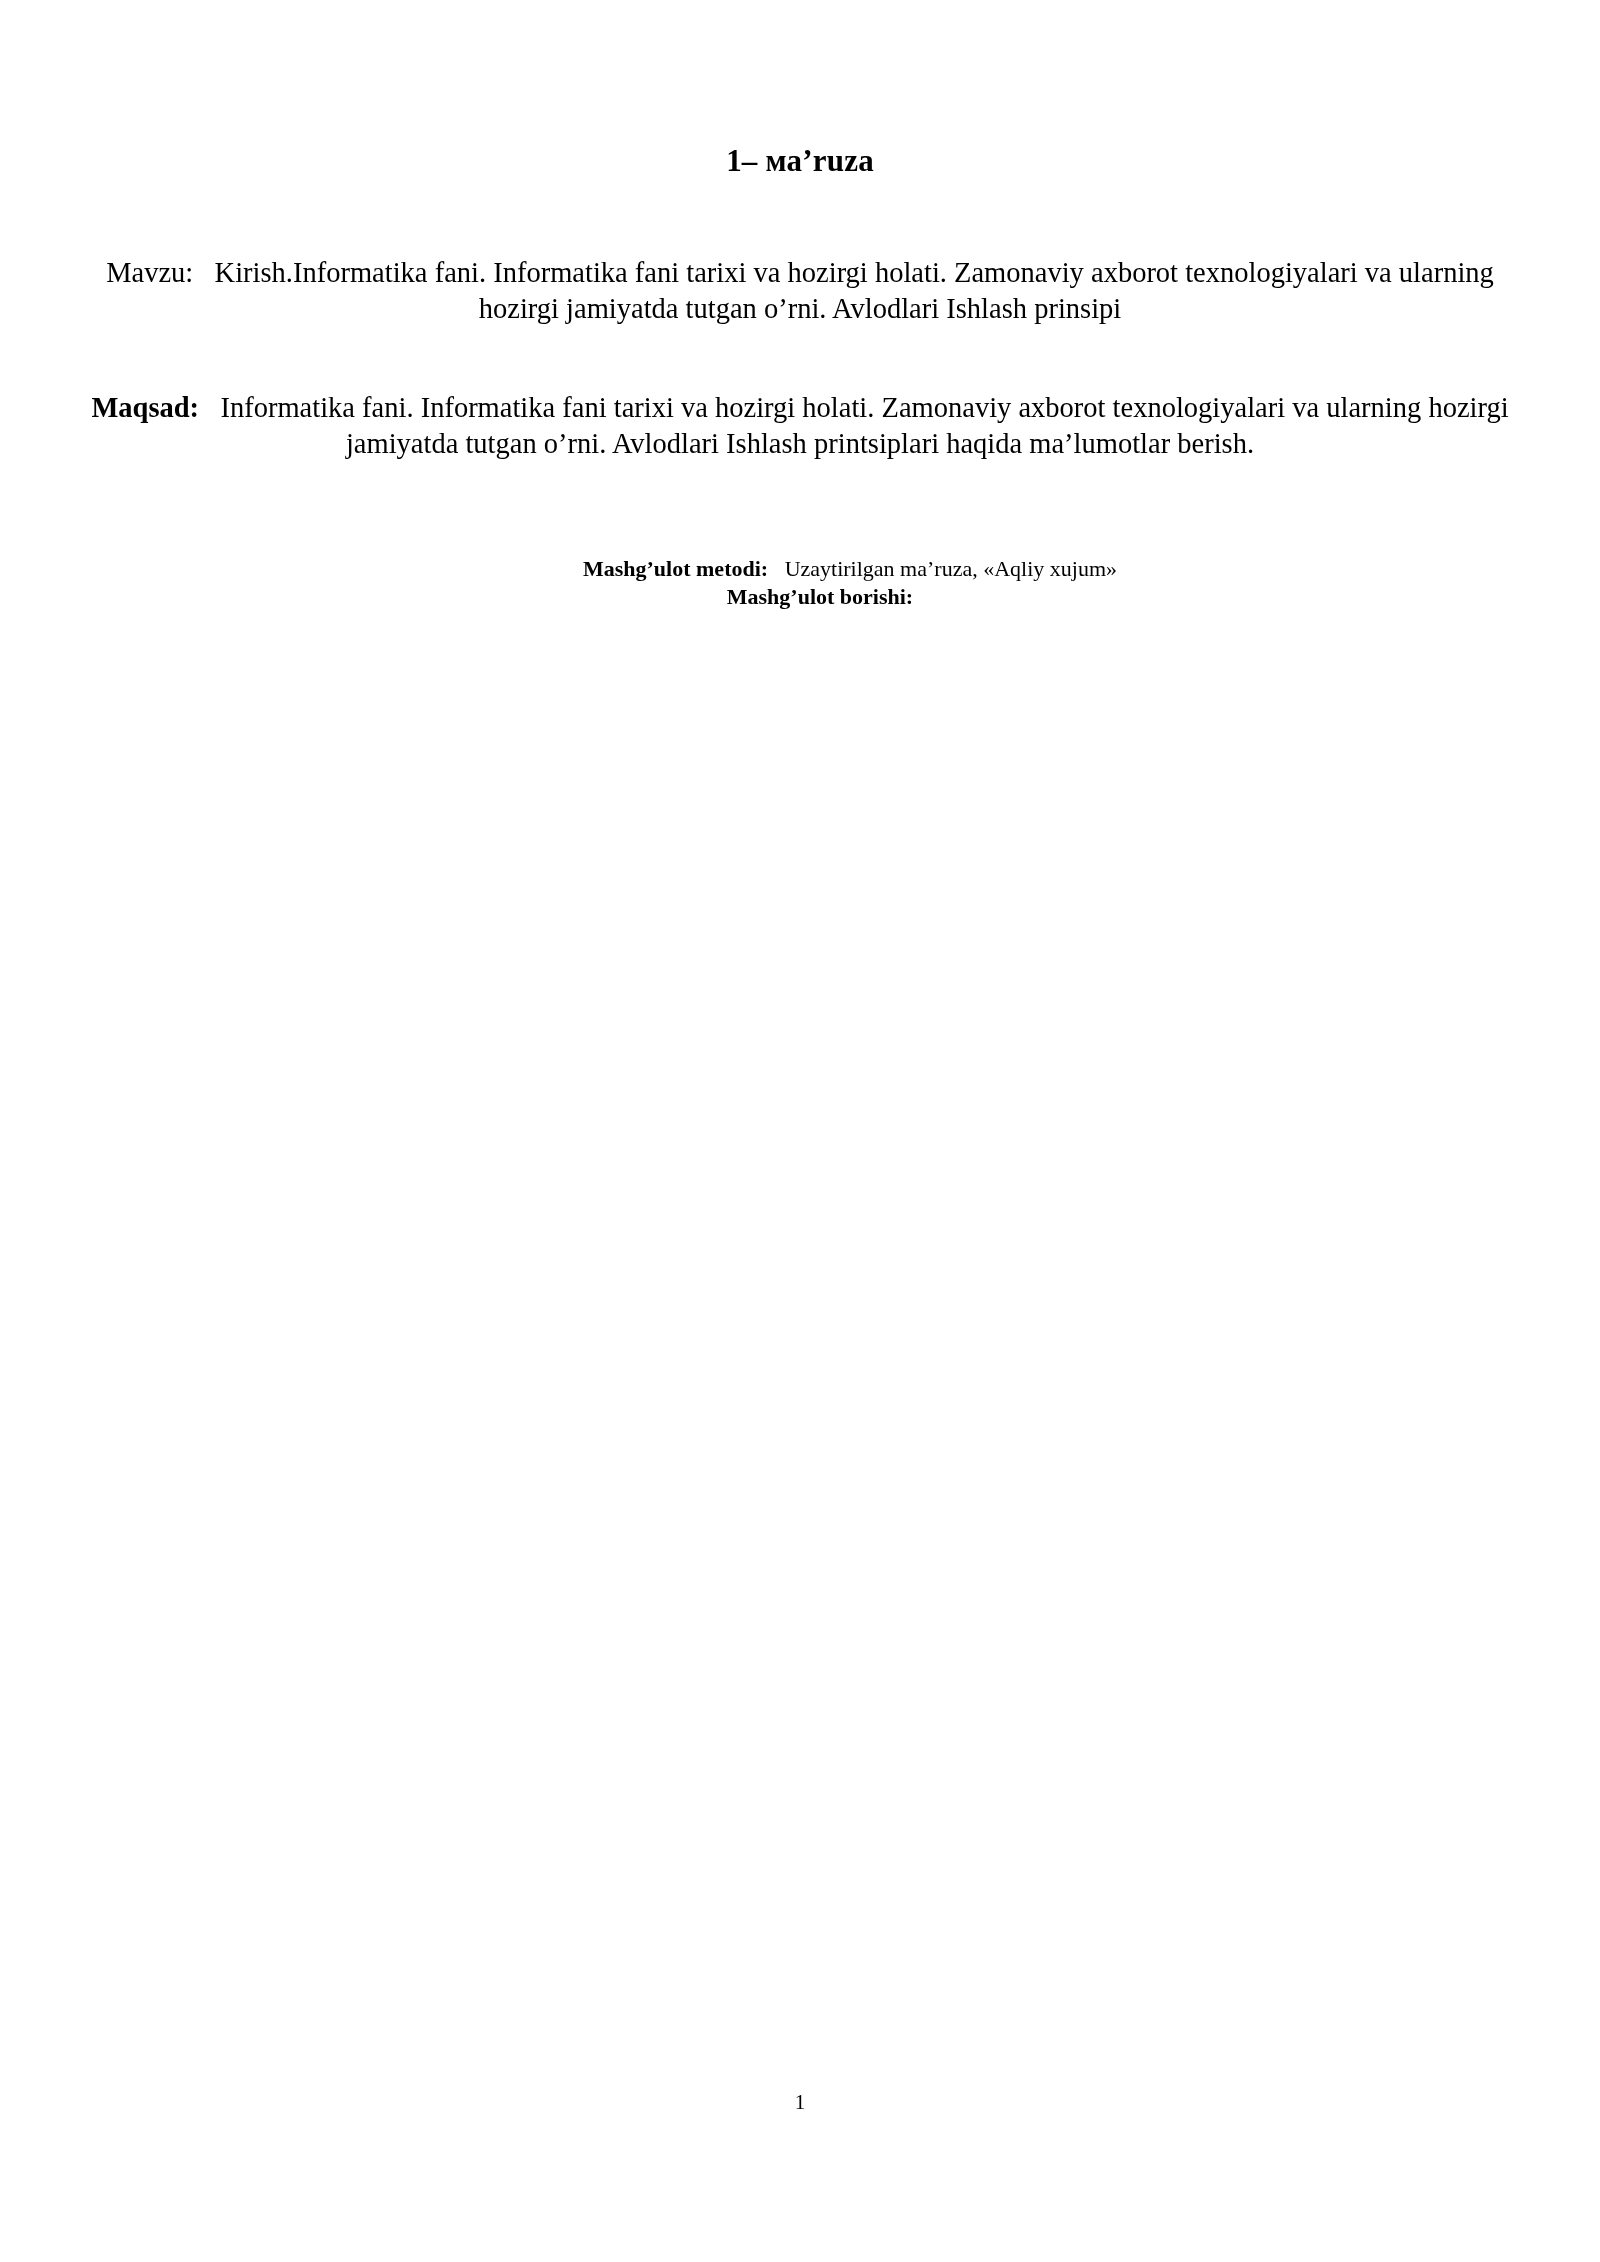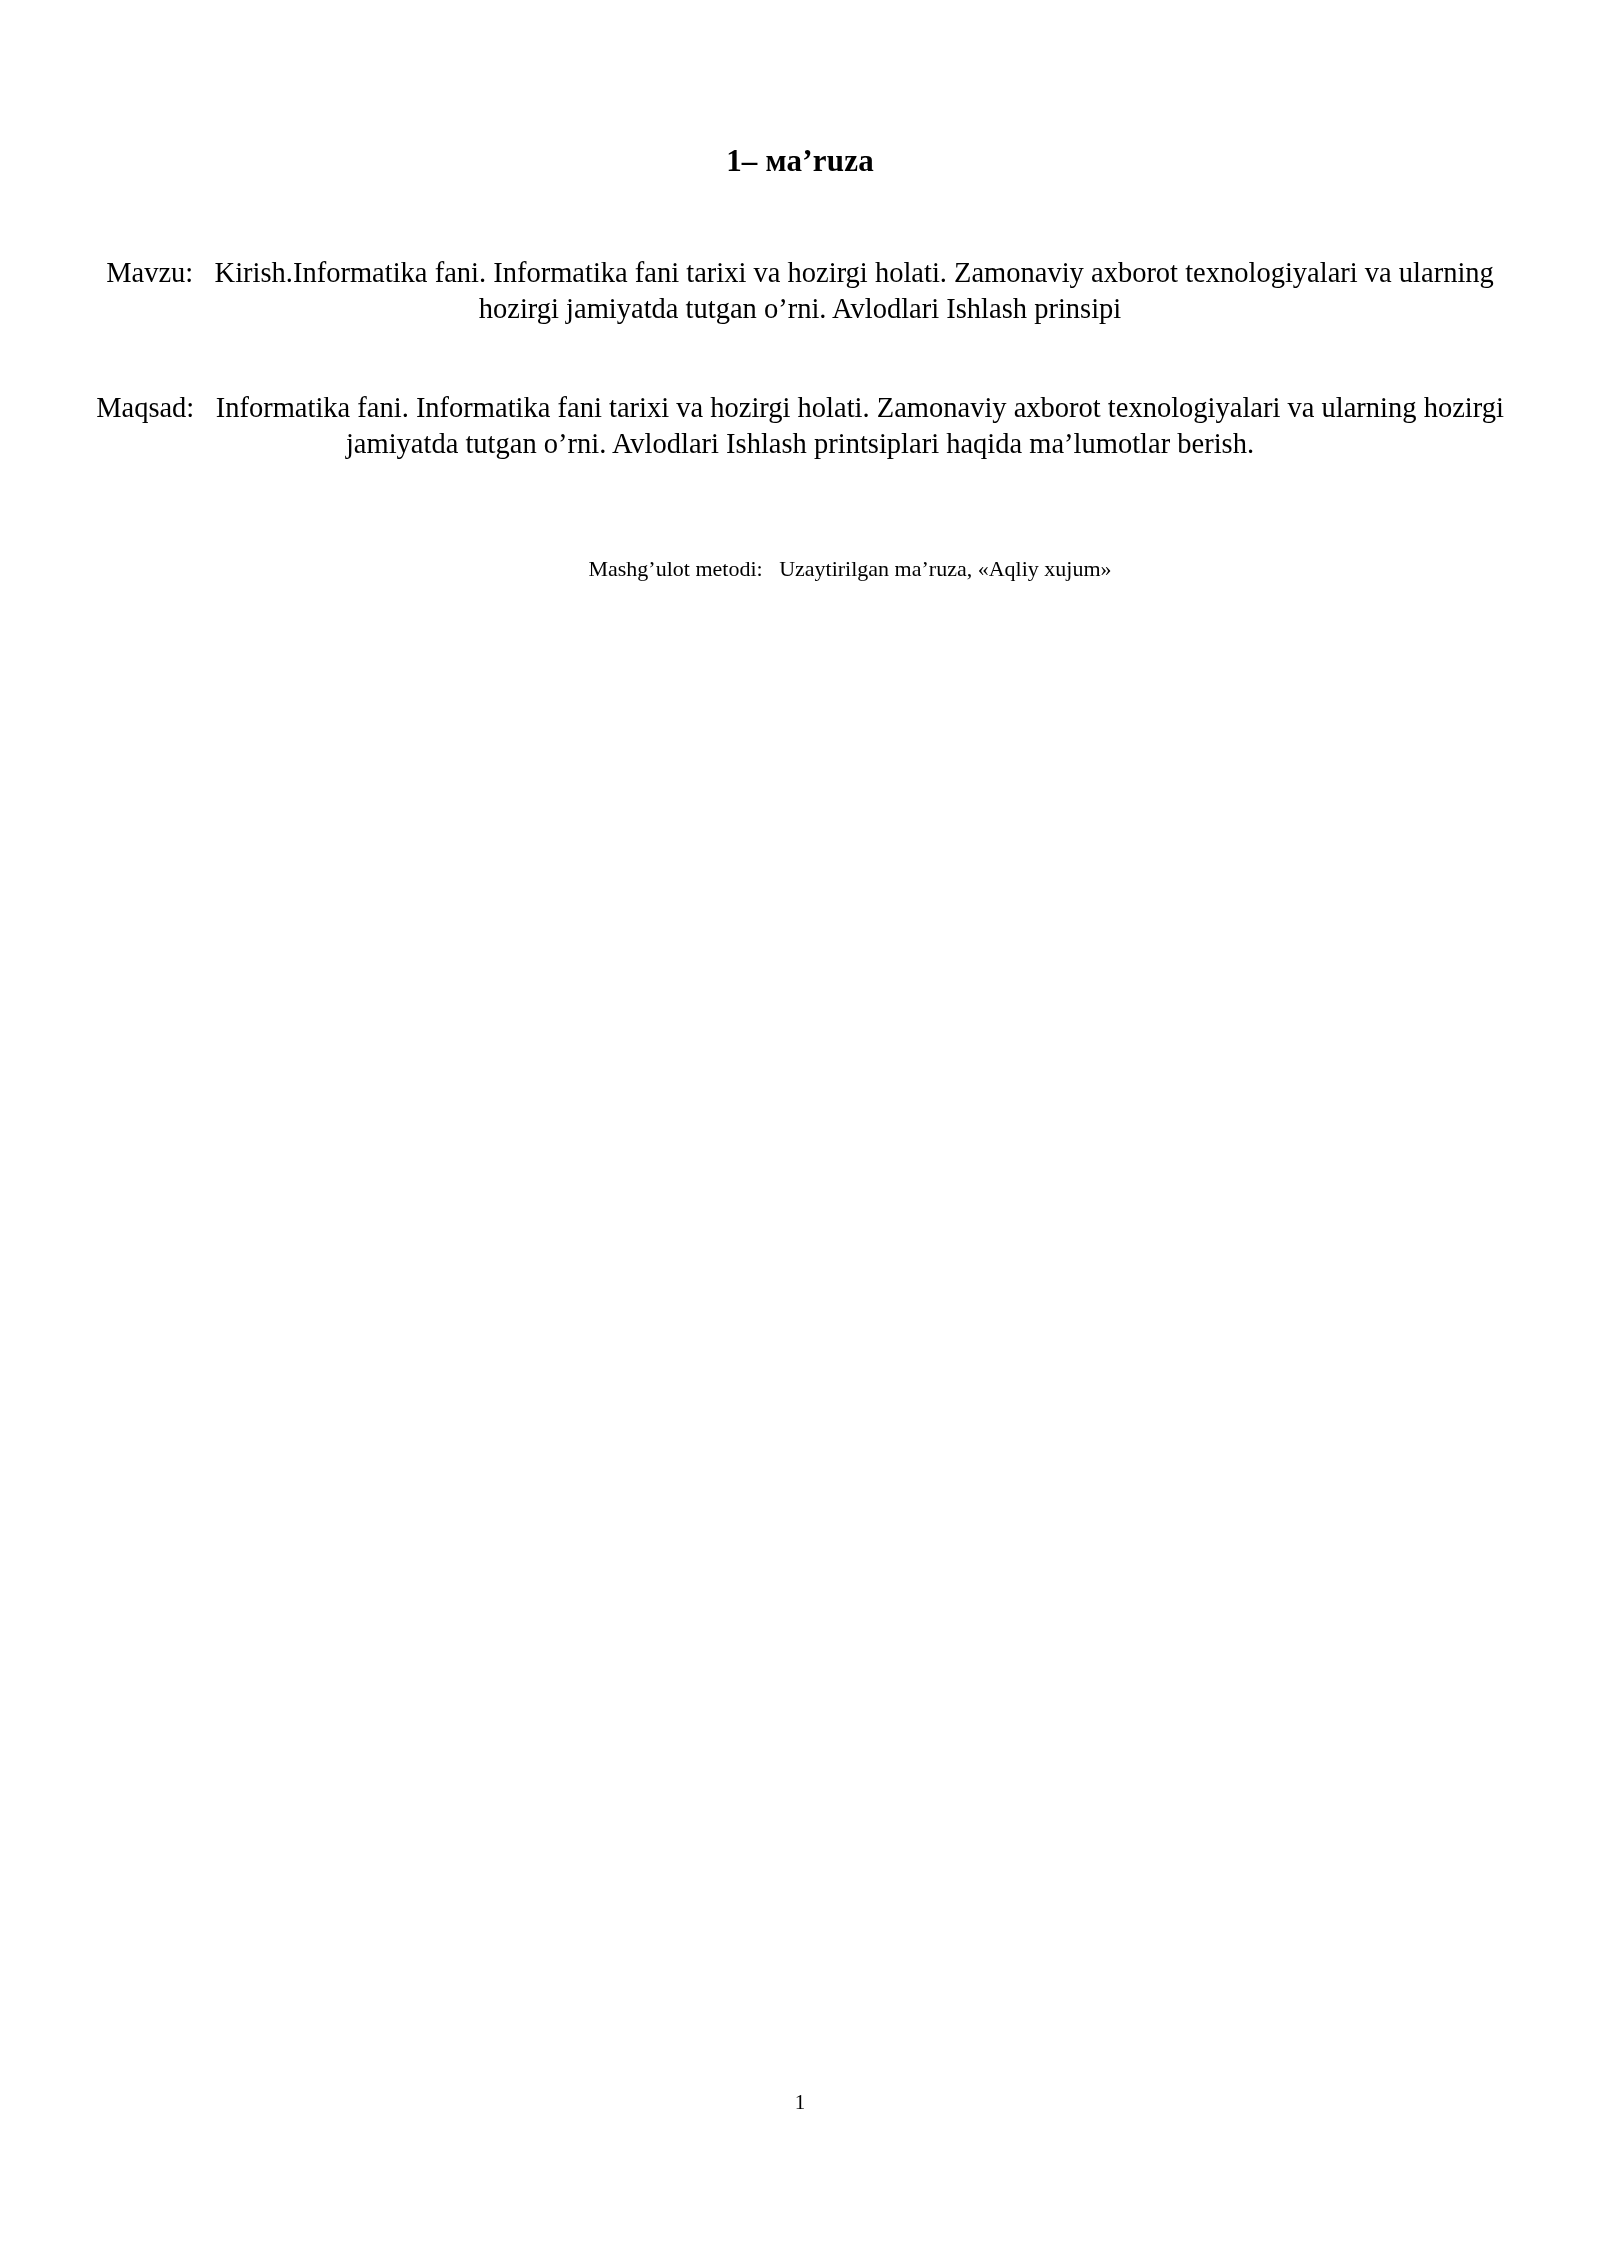--- a/index.html
+++ b/index.html
@@ -57,21 +57,21 @@
     line-height: 1.3;
     text-align: center;
   }
   .line-indent {
     text-indent: 100px;
   }
   .line-indent2 {
     text-indent: 40px;
   }
   .b {
-    font-weight: normal;
+    font-weight: bold;
   }
   .gap-wide {
     display: inline-block;
     width: 66px;
   }
   .page-number {
     position: absolute;
     left: 0;
     right: 0;
     top: 2090px;
@@ -102,18 +102,21 @@
     <div class="block-lines">
 
       <div class="line-indent">
         <span class="b">Mashg’ulot metodi:</span>
         <span>&nbsp;</span>
         <span>Uzaytirilgan ma’ruza, «Aqliy xujum»</span>
       </div>
 
 
 
+      <div class="line-indent2">
+        <span class="b">Mashg’ulot borishi:</span>
+      </div>
 
     </div>
   </div>
 
   <div class="page-number">1</div>
 </div>
 
 </body></html>

